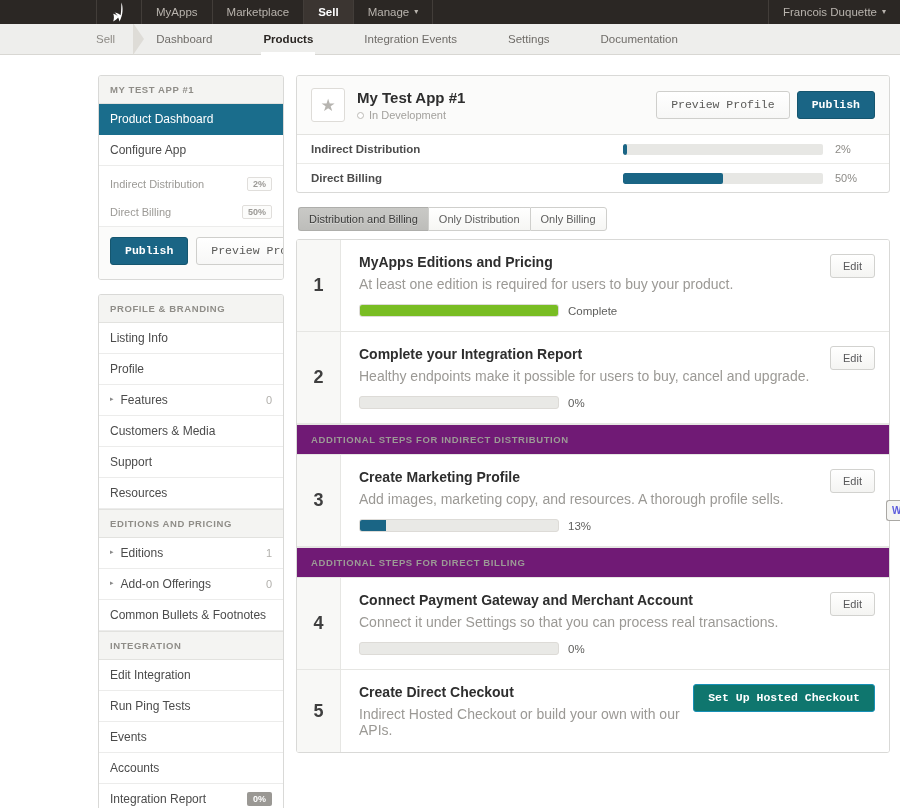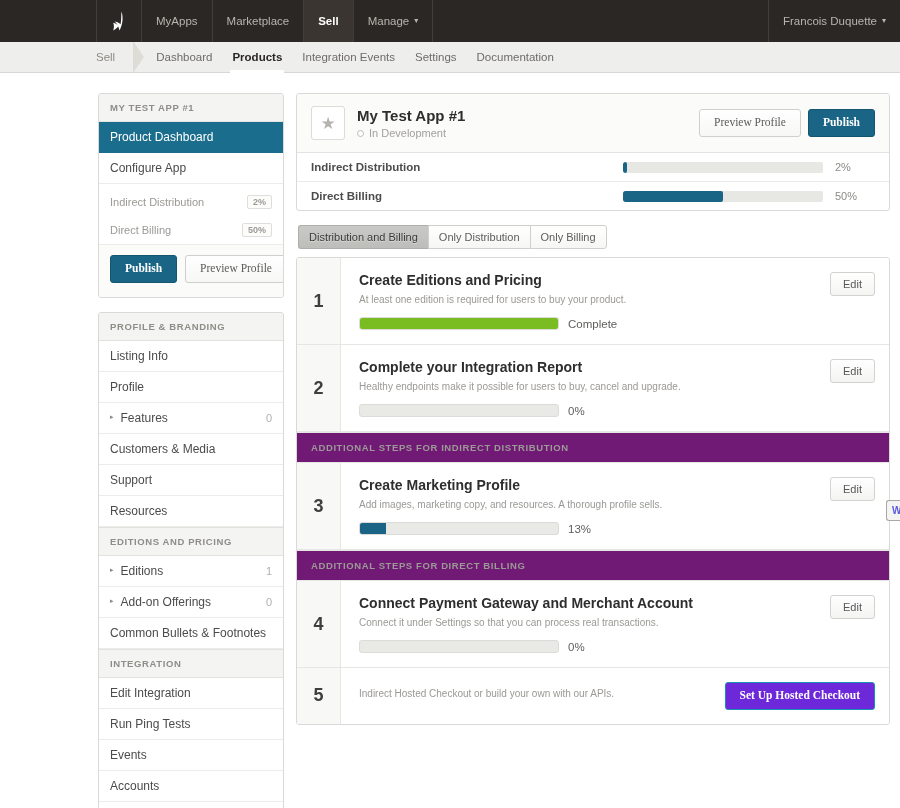--- a/index.html
+++ b/index.html
@@ -6,21 +6,21 @@
   html, body {
     width: 900px; height: 808px;
     font-family: "Liberation Sans", sans-serif;
     background: #ffffff;
     color: #333333;
     overflow: hidden;
   }
 
   
   .topnav {
-    height: 42px;
+    height: 24px;
     background: #2b2724;
     display: flex;
     align-items: stretch;
     position: relative;
   }
   .topnav-left { display: flex; align-items: stretch; margin-left: 96px; }
   .logo-cell {
     width: 46px;
     display: flex; align-items: center; justify-content: center;
     border-left: 1px solid #423d39;
@@ -67,21 +67,21 @@
     position: relative;
   }
   .crumb-arrow {
     width: 0; height: 0;
     border-top: 16px solid transparent;
     border-bottom: 16px solid transparent;
     border-left: 11px solid #dedcd7;
     align-self: center;
     margin-right: 2px;
   }
-  .crumb-items { display: flex; align-items: stretch; }
+  .crumb-items { display: flex; align-items: stretch; gap: 31px; }
   .crumb-item {
     display: flex; align-items: center;
     padding: 0 10px;
     color: #6f6c68;
     cursor: pointer;
     white-space: nowrap;
     position: relative;
   }
   .crumb-item.active { color: #2b2724; font-weight: bold; }
   .crumb-item.active::after {
@@ -161,31 +161,31 @@
     margin-left: auto;
     font-size: 9px; font-weight: bold;
     color: #ffffff;
     background: #9a9894;
     border-radius: 2px;
     padding: 2px 6px;
   }
 
   
   .btn {
-    font-family: Liberation Serif, serif;
+    font-family: Liberation Mono, monospace;
     font-size: 11.5px;
     border-radius: 3px;
     padding: 7px 14px;
     cursor: pointer;
     border: 1px solid transparent;
     white-space: nowrap;
     line-height: 1;
   }
   .btn-primary { background: #1a6585; border-color: #15566f; color: #ffffff; font-weight: bold; }
-  .btn-cyan { background: #6d28d9; border-color: #1790b6; color: #ffffff; font-weight: bold; }
+  .btn-cyan { background: #0f766e; border-color: #1790b6; color: #ffffff; font-weight: bold; }
   .btn-default {
     background: #ffffff; border-color: #cfcfcc; color: #5a5a58;
     background-image: linear-gradient(#ffffff, #f7f7f6);
   }
   .btn-edit {
     background-image: linear-gradient(#ffffff, #f4f4f2);
     border: 1px solid #d2d2cf;
     color: #58585a;
     font-size: 11px;
     padding: 5px 12px;
@@ -280,21 +280,21 @@
   .step-num {
     width: 44px; flex: 0 0 44px;
     background: #f8f8f6;
     border-right: 1px solid #e6e6e3;
     display: flex; align-items: center; justify-content: center;
     font-size: 18px; font-weight: bold; color: #3f3f3f;
   }
   .step-body { flex: 1 1 auto; padding: 14px 14px 14px 18px; min-width: 0; }
   .step-top { display: flex; align-items: flex-start; }
   .step-title { font-size: 14px; font-weight: bold; color: #2e2e2e; }
-  .step-desc { font-size: 10px; color: #9b9995; margin-top: 6px; }
+  .step-desc { font-size: 14px; color: #9b9995; margin-top: 6px; }
   .step-action { margin-left: auto; padding-left: 12px; }
   .step-bar { display: flex; align-items: center; margin-top: 12px; }
   .step-track {
     width: 200px; height: 13px;
     background: #e9e9e6;
     border: 1px solid #dddbd7;
     border-radius: 3px;
     overflow: hidden;
   }
   .step-fill { height: 100%; }
@@ -520,21 +520,21 @@
           <span>Only Billing</span>
         </div>
       </div>
 
       <div class="panel steps" id="steps-panel">
           <div class="step-row">
             <div class="step-num">1</div>
             <div class="step-body">
               <div class="step-top">
                 <div>
-                  <div class="step-title">Create Editions and Pricing</div>
+                  <div class="step-title">MyApps Editions and Pricing</div>
                   <div class="step-desc">At least one edition is required for users to buy your product.</div>
                 </div>
                 <div class="step-action"><button class="btn-edit">Edit</button></div>
               </div>
               <div class="step-bar">
                 <div class="step-track">
                   <div class="step-fill" style="width: 100%; background: rgb(121, 189, 35);"></div>
                 </div>
                 <span class="step-label">Complete</span>
               </div>
@@ -594,20 +594,21 @@
                 </div>
                 <span class="step-label">0%</span>
               </div>
             </div>
           </div>
           <div class="step-row">
             <div class="step-num">5</div>
             <div class="step-body">
               <div class="step-top">
                 <div>
+                  <div class="step-title">Create Direct Checkout</div>
                   <div class="step-desc">Indirect Hosted Checkout or build your own with our APIs.</div>
                 </div>
                 <div class="step-action"><button class="btn btn-cyan">Set Up Hosted Checkout</button></div>
               </div>
             </div>
           </div>
         </div>
 
     </div>
   </div>

